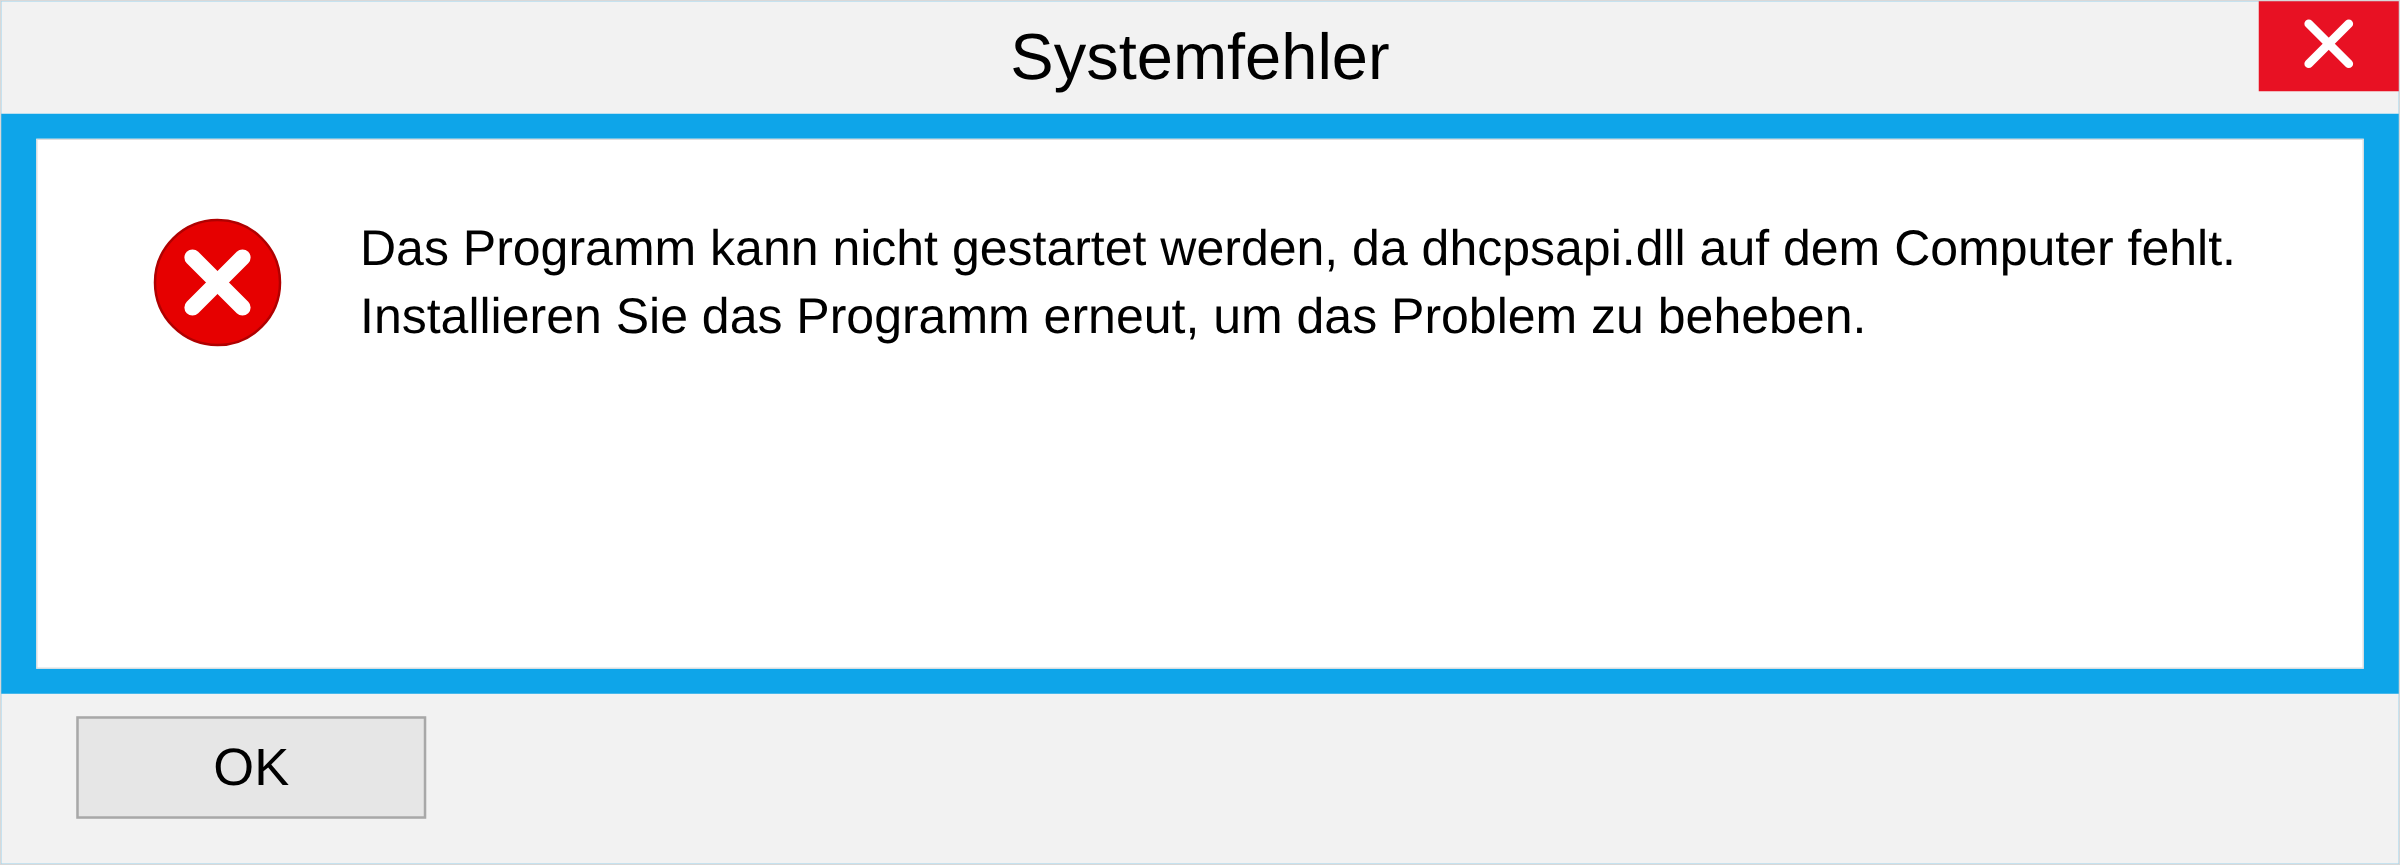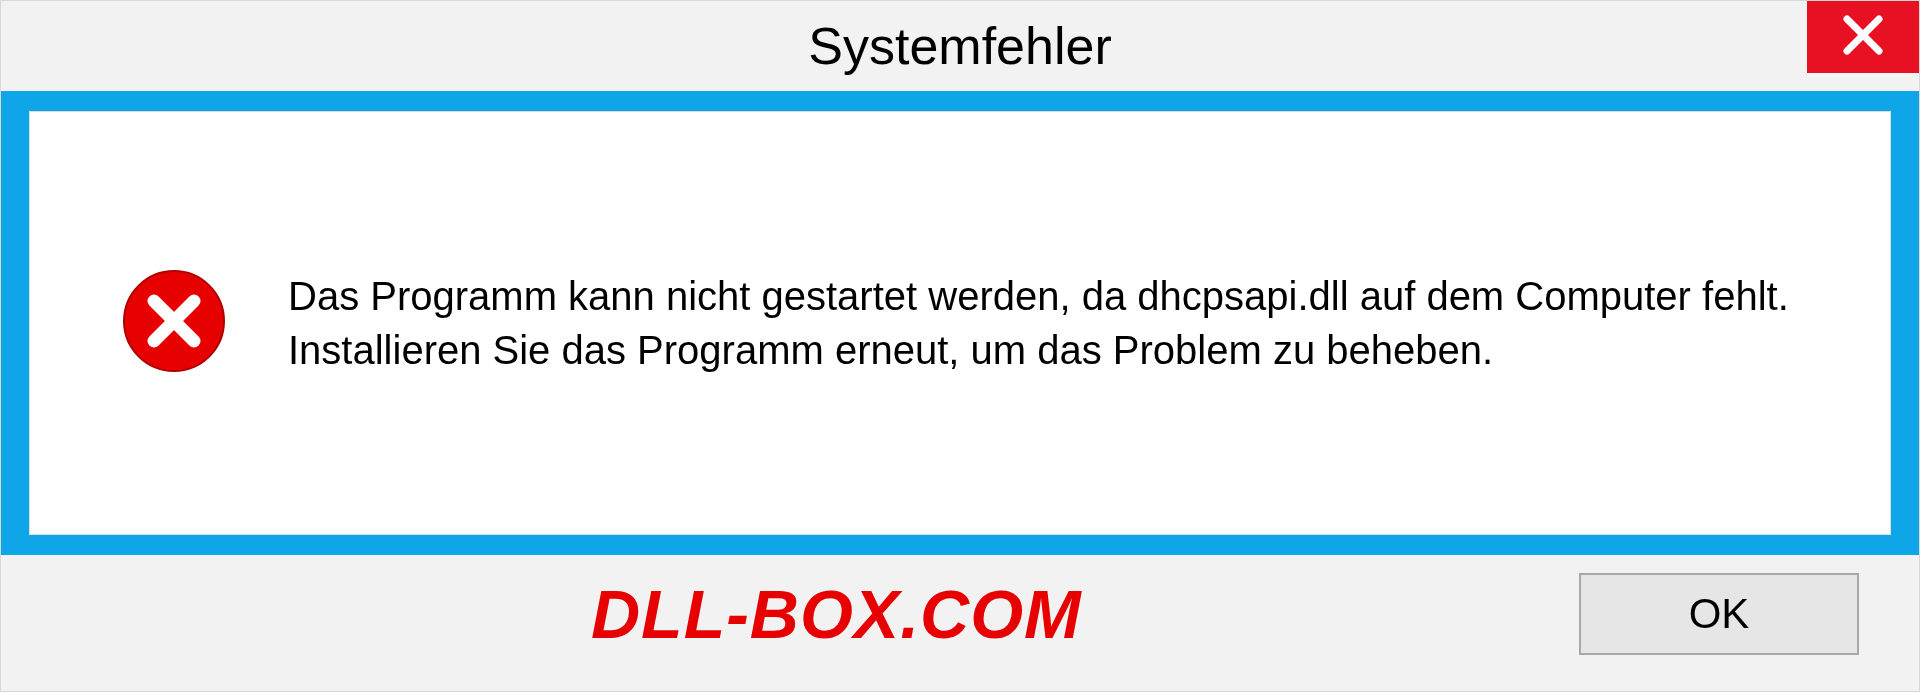--- a/index.html
+++ b/index.html
@@ -50,21 +50,21 @@
     .close-btn svg {
       width: 44px;
       height: 44px;
     }
     .content-area {
       margin: 20px 28px 20px 28px;
       background: #ffffff;
       border: 1px solid #dcdcdc;
       flex: 1;
       display: flex;
-      align-items: center;
+      align-items: flex-start;
       padding: 60px 60px 60px 90px;
       gap: 60px;
     }
     .error-icon {
       flex-shrink: 0;
     }
     .error-icon svg {
       width: 108px;
       height: 108px;
     }
@@ -126,18 +126,17 @@
         <circle cx="54" cy="54" r="50" fill="#e60000"></circle>
         <circle cx="54" cy="54" r="50" fill="none" stroke="#b00000" stroke-width="2"></circle>
         <line x1="34" y1="34" x2="74" y2="74" stroke="#ffffff" stroke-width="13" stroke-linecap="round"></line>
         <line x1="74" y1="34" x2="34" y2="74" stroke="#ffffff" stroke-width="13" stroke-linecap="round"></line>
       </svg>
     </div>
     <div class="message">Das Programm kann nicht gestartet werden, da dhcpsapi.dll auf dem Computer fehlt. Installieren Sie das Programm erneut, um das Problem zu beheben.</div>
   </div>
 
   <div class="bottom-bar">
-    <div class="watermark">DLL-BOX.COM</div>
     <div class="ok-btn">
       <span>OK</span>
     </div>
   </div>
 </div>
 
 </body></html>

